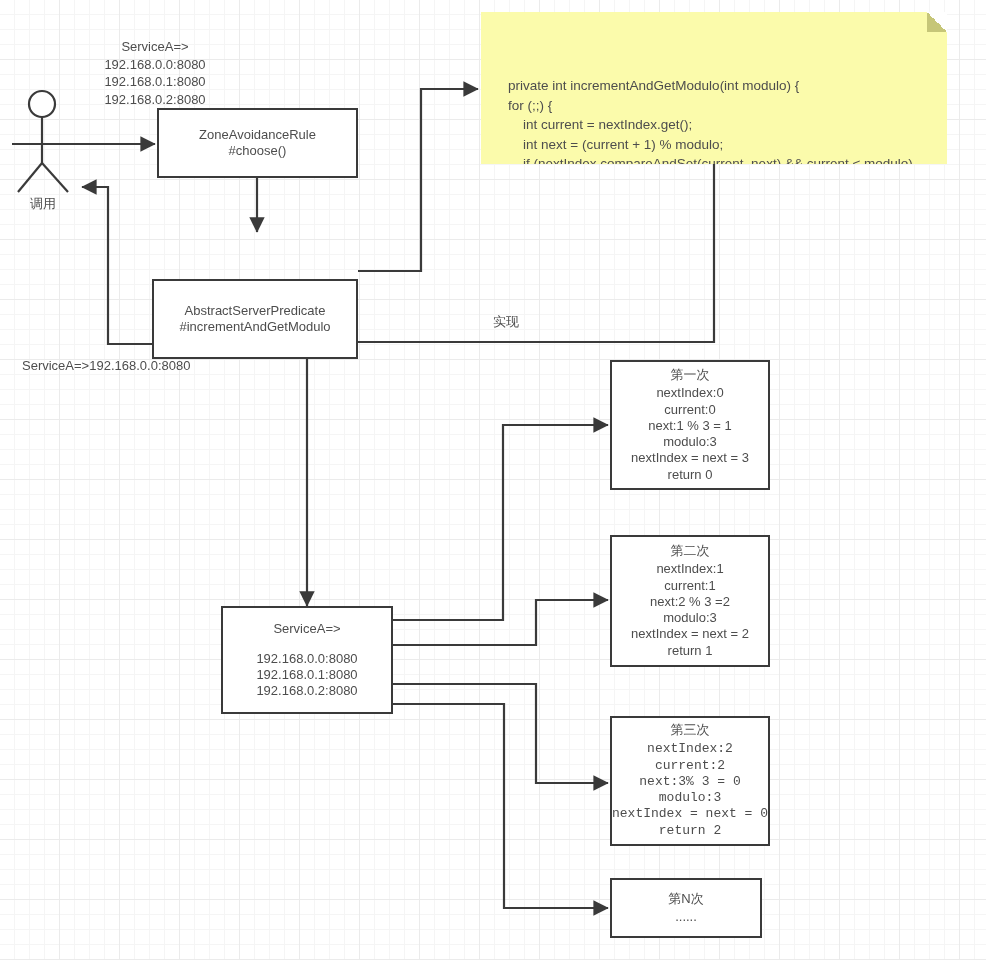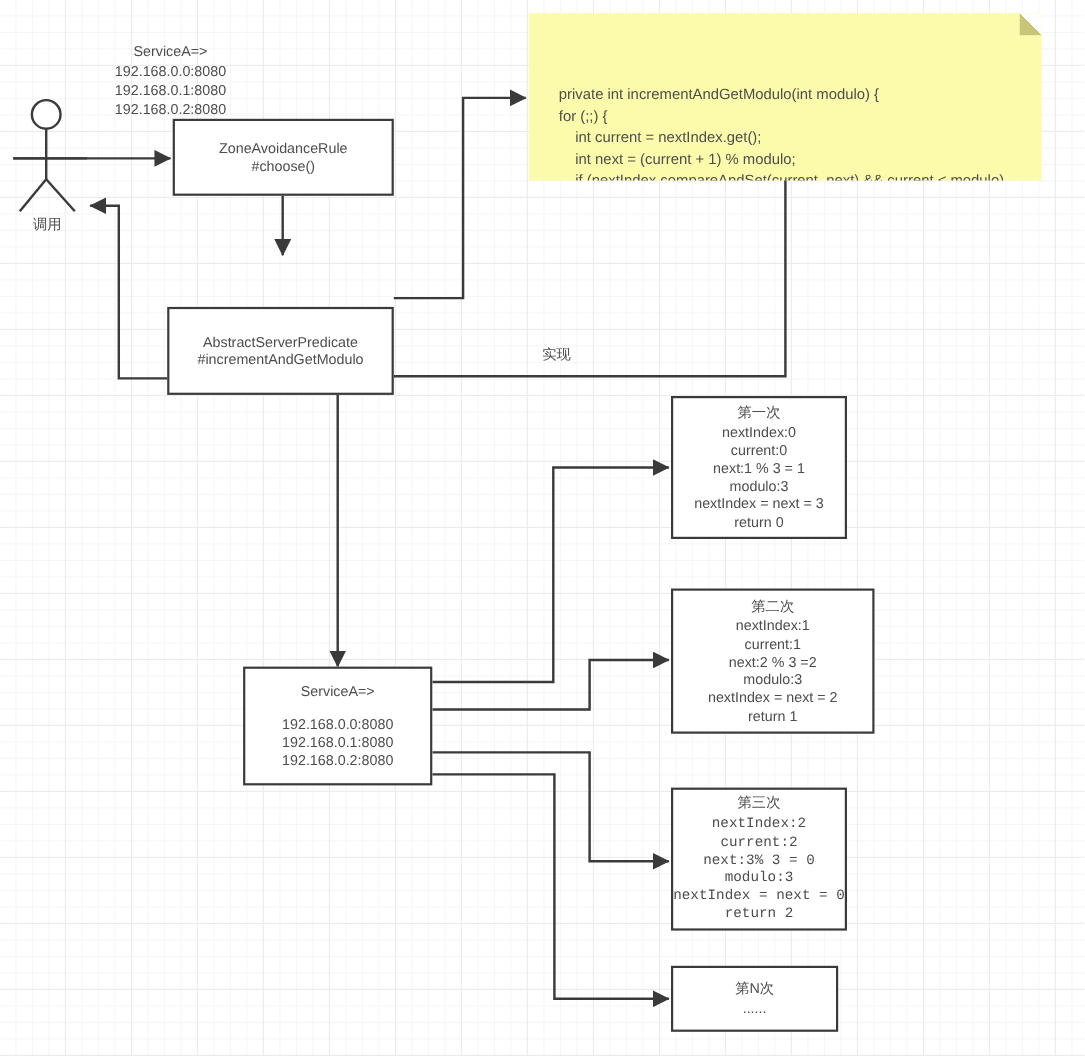--- a/index.html
+++ b/index.html
@@ -122,20 +122,21 @@
     </g>
   </svg>
 
   <div class="floating-label label-center" style="left:60px; top:38px; width:190px;">ServiceA=&gt;
 192.168.0.0:8080
 192.168.0.1:8080
 192.168.0.2:8080</div>
 
   <div class="floating-label label-center" style="left:18px; top:195px; width:50px;">调用</div>
 
+  <div class="floating-label label-left" style="left:22px; top:357px; width:330px;">ServiceA=&gt;192.168.0.0:8080</div>
 
   <div class="floating-label label-left" style="left:476px; top:313px; width:60px;text-align:center;">实现</div>
 
   <div class="node" style="left:157px; top:108px; width:201px; height:70px;">
     <span class="ln">ZoneAvoidanceRule</span>
     <span class="ln">#choose()</span>
   </div>
 
   <div class="node" style="left:152px; top:235px; width:206px; height:80px;margin-top:44px;">
     <span class="ln">AbstractServerPredicate</span>
@@ -165,21 +166,21 @@
   <div class="node" style="left:610px; top:360px; width:160px; height:130px;">
     <span class="ln node-title">第一次</span>
     <span class="ln">nextIndex:0</span>
     <span class="ln">current:0</span>
     <span class="ln">next:1 % 3 = 1</span>
     <span class="ln">modulo:3</span>
     <span class="ln">nextIndex = next = 3</span>
     <span class="ln">return 0</span>
   </div>
 
-  <div class="node" style="left:610px; top:535px; width:185px; height:132px;">
+  <div class="node" style="left:610px; top:535px; width:160px; height:132px;">
     <span class="ln node-title">第二次</span>
     <span class="ln">nextIndex:1</span>
     <span class="ln">current:1</span>
     <span class="ln">next:2 % 3 =2</span>
     <span class="ln">modulo:3</span>
     <span class="ln">nextIndex = next = 2</span>
     <span class="ln">return 1</span>
   </div>
 
   <div class="node" style="left:610px; top:716px; width:160px; height:130px;font-family:Liberation Mono, monospace;">

